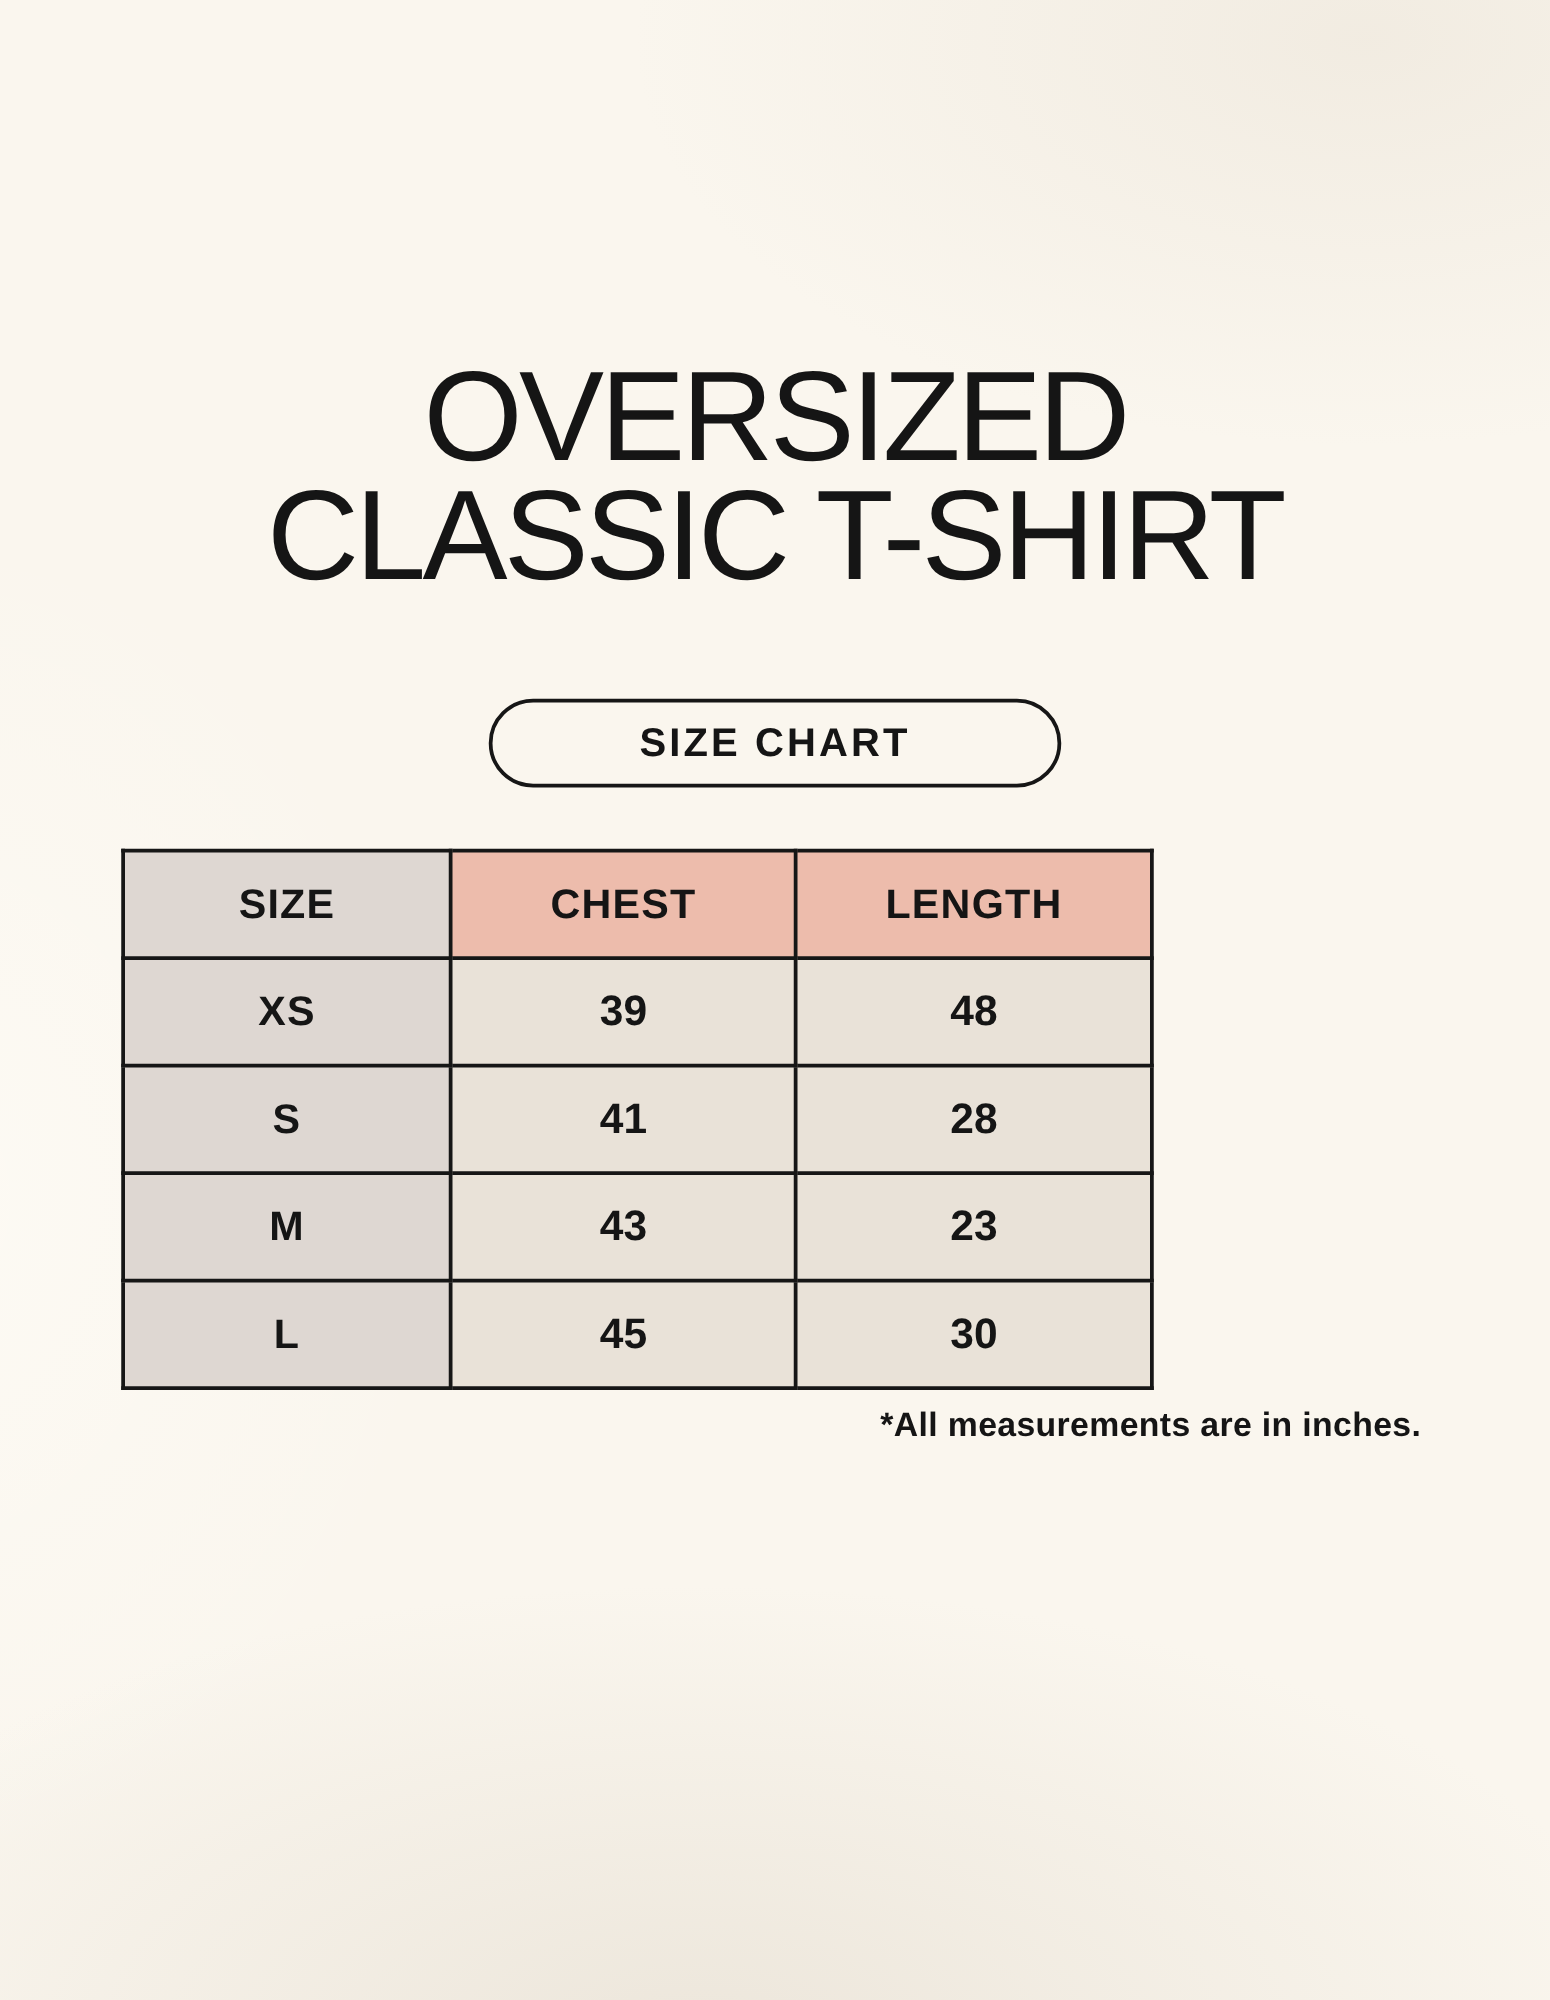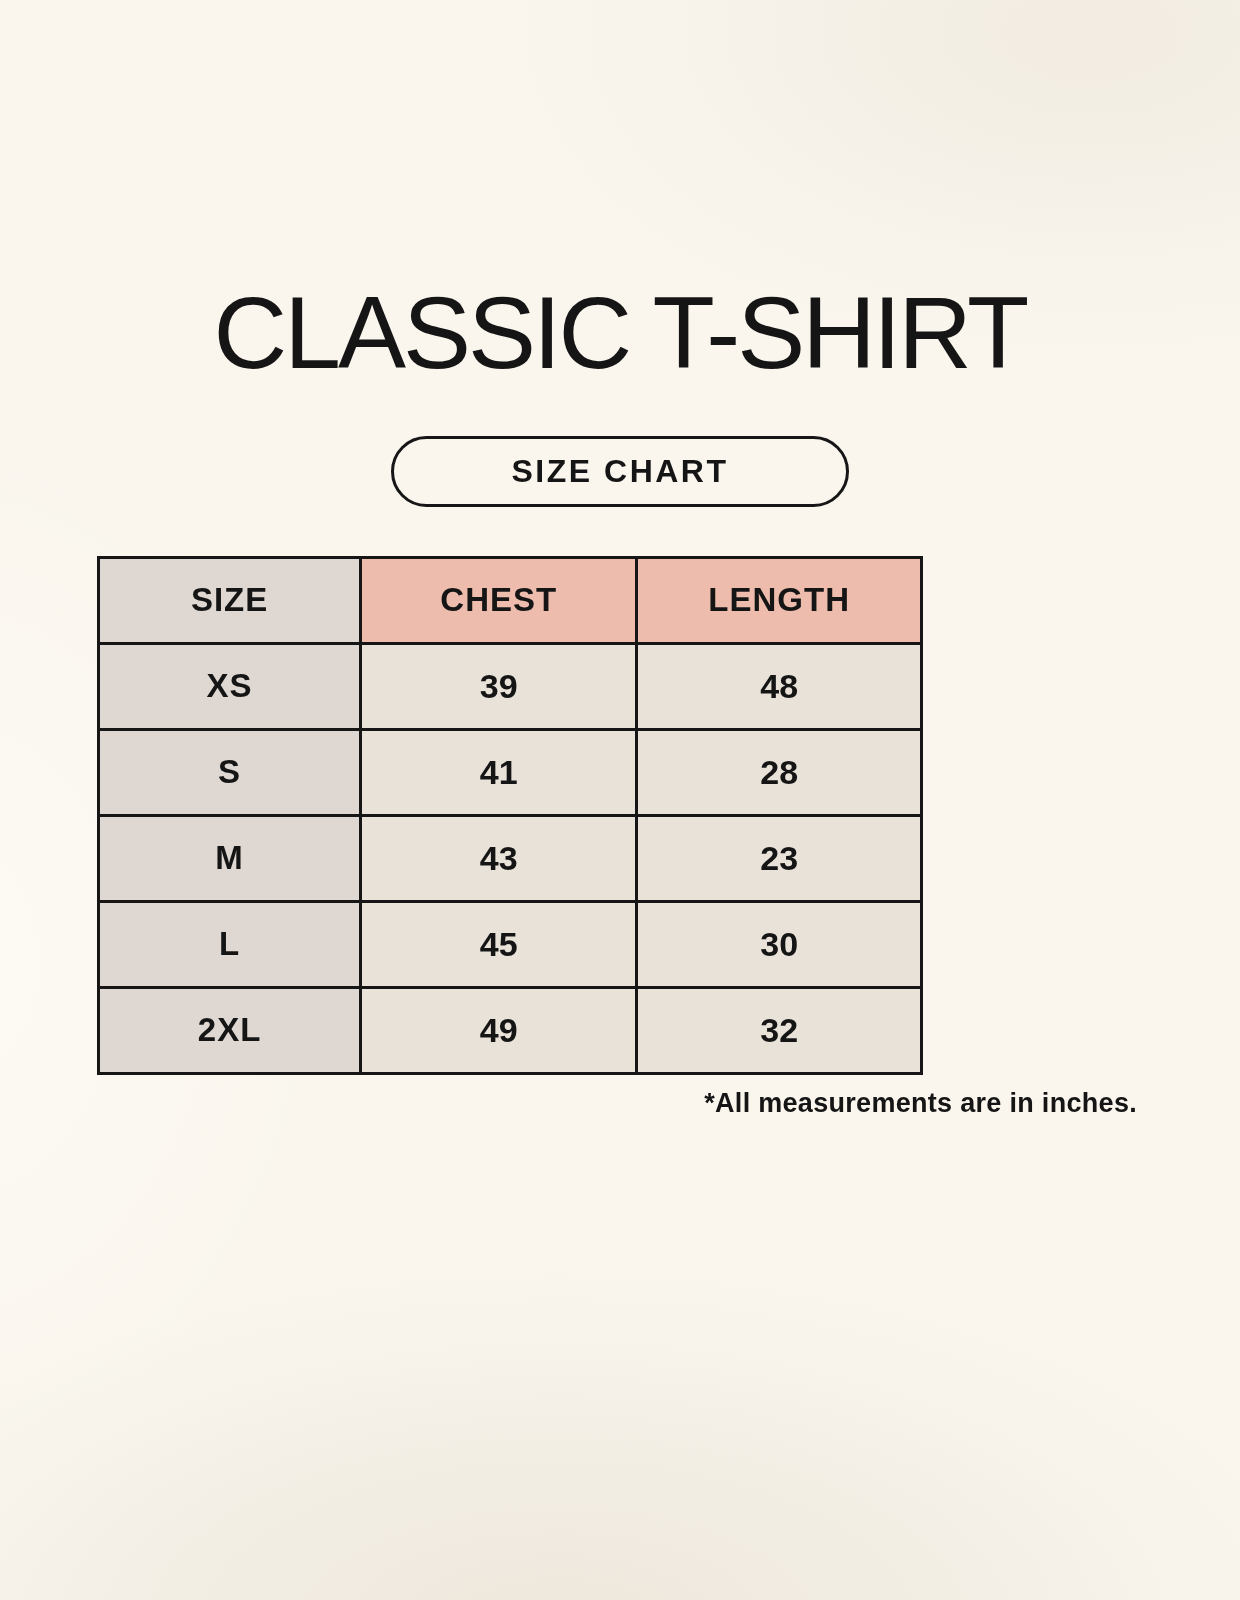--- a/index.html
+++ b/index.html
@@ -31,21 +31,21 @@
     letter-spacing: -3px;
     color: var(--text);
   }
   .title span { display: block; }
   .pill {
     display: flex;
     align-items: center;
     justify-content: center;
     width: 458px;
     height: 71px;
-    margin: 55px auto 0 auto;
+    margin: 83px auto 0 auto;
     border: 3px solid var(--table-border);
     border-radius: 999px;
     background: transparent;
     cursor: pointer;
   }
   .pill-label {
     font-size: 32px;
     font-weight: 700;
     letter-spacing: 2.5px;
     color: var(--text);
@@ -92,20 +92,21 @@
     font-size: 27px;
     font-weight: 700;
     letter-spacing: 0.3px;
     color: var(--text);
   }
 </style>
 </head>
 <body>
 
 <h1 class="title">
+  <span>OVERSIZED</span>
   <span>CLASSIC T-SHIRT</span>
 </h1>
 
 <div class="pill">
   <span class="pill-label">SIZE CHART</span>
 </div>
 
 <table class="size-table">
   <colgroup>
     <col class="c1">
@@ -133,21 +134,16 @@
     <tr>
       <td class="cell-size">M</td>
       <td class="cell-num">43</td>
       <td class="cell-num">23</td>
     </tr>
     <tr>
       <td class="cell-size">L</td>
       <td class="cell-num">45</td>
       <td class="cell-num">30</td>
     </tr>
-    <tr>
-      <td class="cell-size">2XL</td>
-      <td class="cell-num">49</td>
-      <td class="cell-num">32</td>
-    </tr>
   </tbody>
 </table>
 
 <div class="footnote">*All measurements are in inches.</div>
 
 </body></html>

